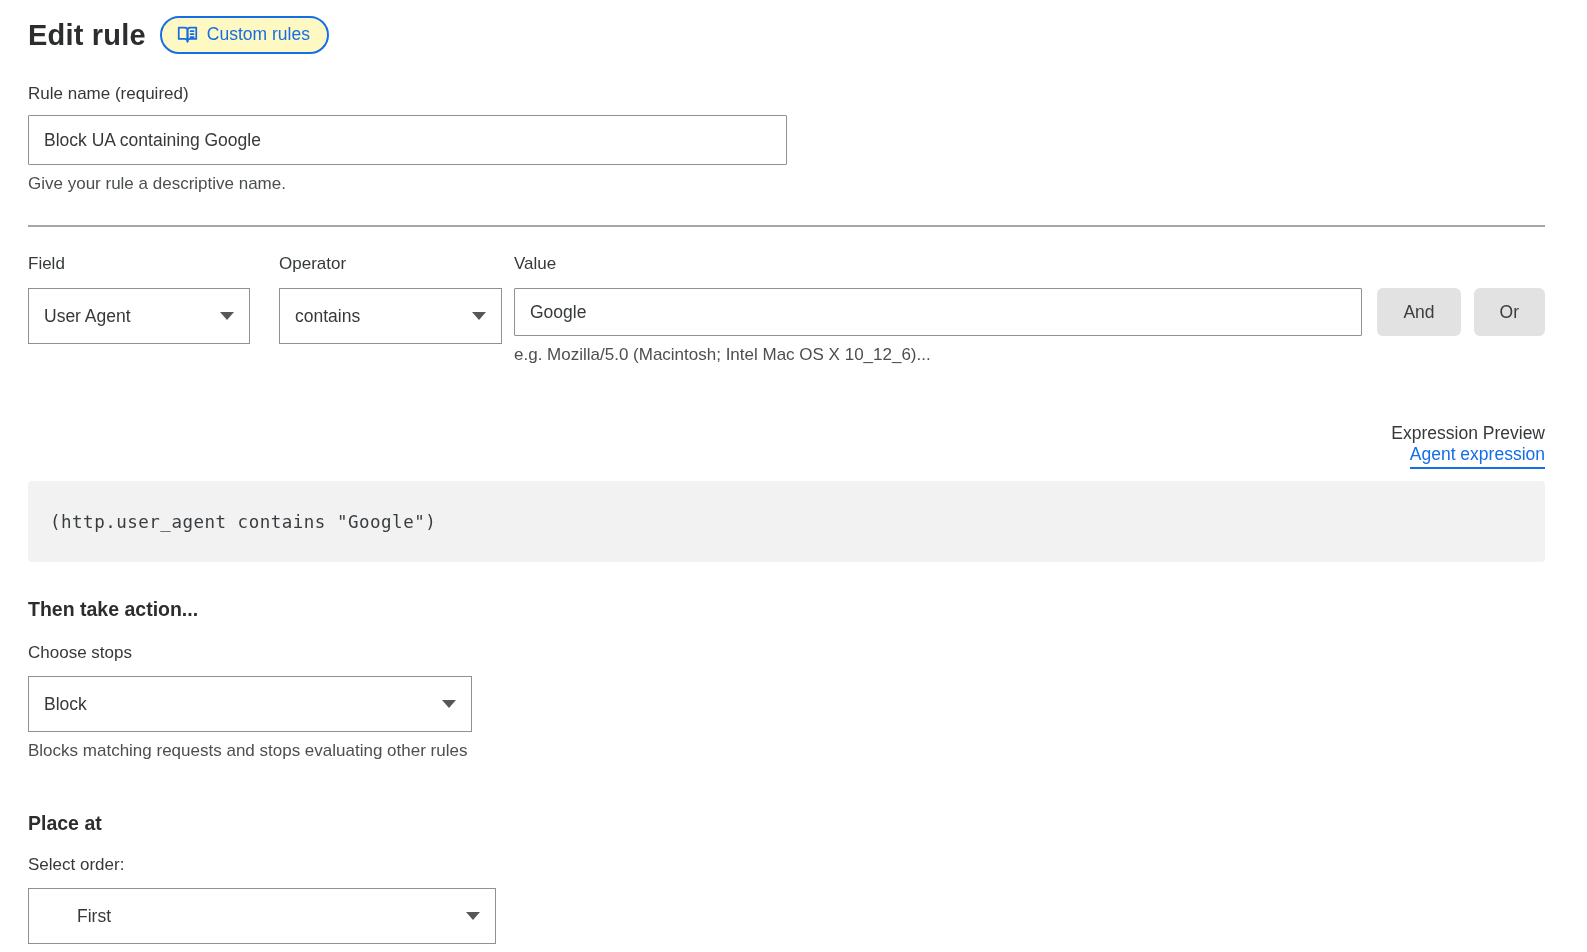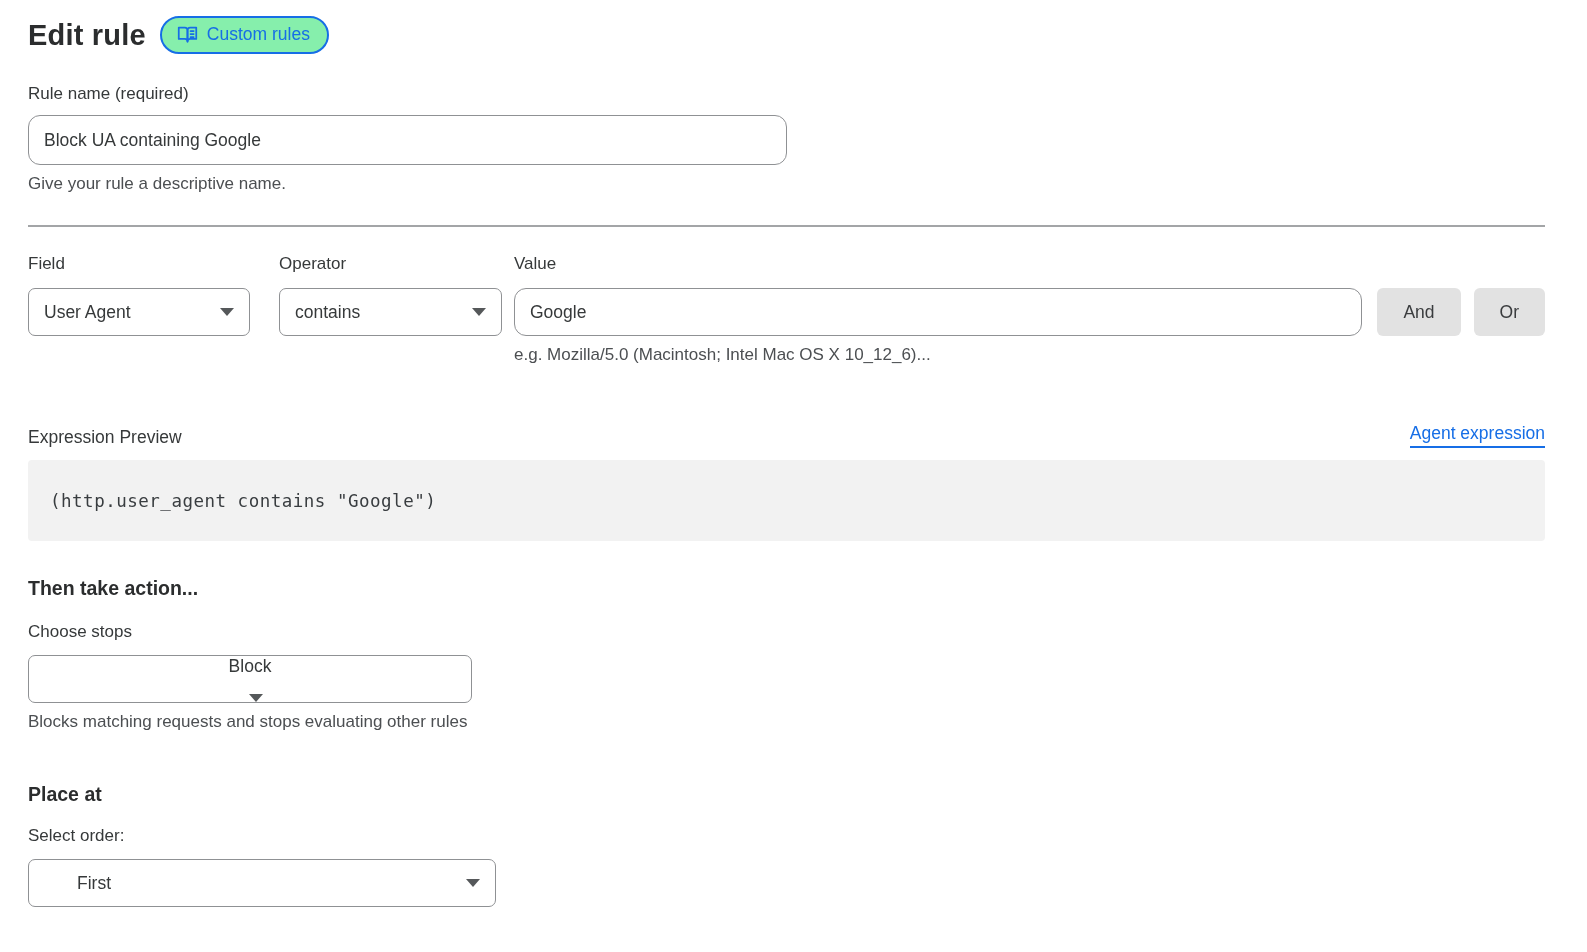--- a/index.html
+++ b/index.html
@@ -32,21 +32,21 @@
   }
   .docs-pill {
     display: inline-flex;
     align-items: center;
     gap: 9px;
     border: 2px solid #166ee6;
     border-radius: 999px;
     padding: 6px 17px 7px 15px;
     color: #166ee6;
     font-size: 17.5px;
-    background: #86efac;
+    background: #fef9c3;
     cursor: pointer;
     line-height: 1;
   }
   .docs-pill svg { display: block; }
 
   
   .field-label {
     font-size: 17px;
     color: #36393a;
     line-height: 20px;
@@ -55,33 +55,33 @@
     font-size: 17px;
     color: #4c4f52;
     line-height: 20px;
   }
 
   
   .text-input {
     display: block;
     height: 50px;
     border: 1px solid #8f9194;
-    border-radius: 12px;
+    border-radius: 1px;
     padding: 12px 15px;
     font-size: 17.5px;
     font-family: "Liberation Sans", sans-serif;
     color: #36393a;
     background: #ffffff;
     outline: none;
     width: 100%;
   }
   .select-box {
-    height: 48px;
+    height: 56px;
     border: 1px solid #8f9194;
-    border-radius: 7px;
+    border-radius: 0;
     padding: 0 15px;
     font-size: 17.5px;
     color: #36393a;
     background: #ffffff;
     display: flex;
     align-items: center;
     justify-content: space-between;
     cursor: pointer;
   }
   .caret {
@@ -135,20 +135,21 @@
     padding: 0 26px;
     cursor: pointer;
   }
 
   
   .expr-head-row {
     margin-top: 58px;
     display: flex;
     align-items: flex-end;
     justify-content: space-between;
+    flex-direction: column;
   }
   .expr-label { font-size: 17.5px; }
   .edit-expr-link {
     color: #166ee6;
     font-size: 17.5px;
     text-decoration: none;
     border-bottom: 2px solid #166ee6;
     padding-bottom: 2px;
     cursor: pointer;
   }
@@ -169,21 +170,21 @@
   }
 
   
   .section-heading {
     font-size: 19.5px;
     font-weight: 700;
     color: #2b2d2e;
   }
   .action-heading { margin-top: 36px; }
   .action-label { margin-top: 22px; }
-  .action-select { margin-top: 13px; width: 444px; flex-direction: column; }
+  .action-select { margin-top: 13px; width: 444px; }
   .action-help { margin-top: 9px; }
 
   
   .place-heading { margin-top: 51px; }
   .place-label { margin-top: 20px; }
   .place-select { margin-top: 13px; width: 468px; padding-left: 48px; }
 </style>
 </head>
 <body>
 

